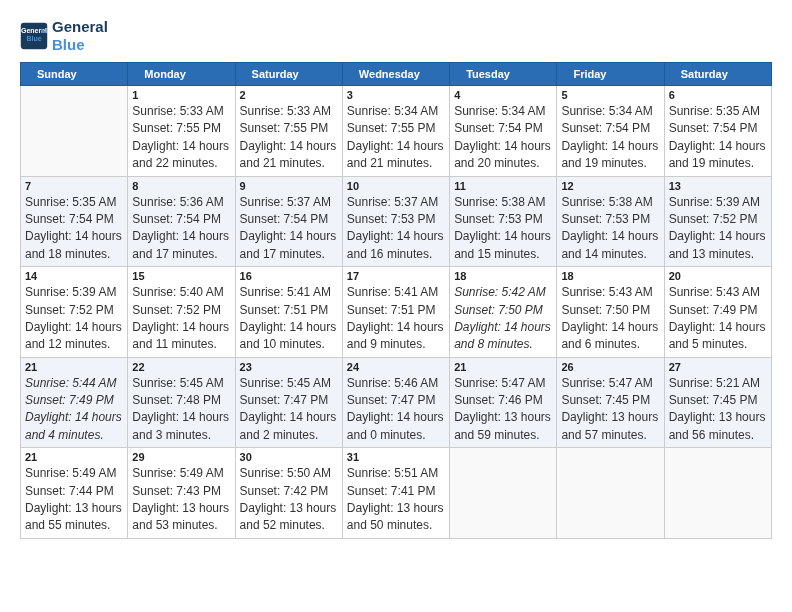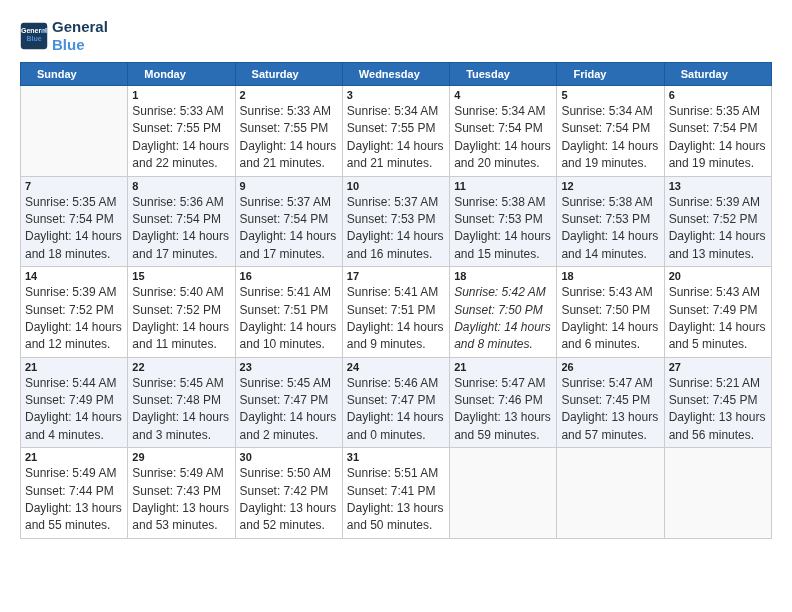--- a/index.html
+++ b/index.html
@@ -278,21 +278,21 @@
             <span class="day-num">20</span>
             <div class="day-info" style="white-space: pre-line;">Sunrise: 5:43 AM
 Sunset: 7:49 PM
 Daylight: 14 hours
 and 5 minutes.</div>
           </td>
         </tr>
         <tr>
           <td>
             <span class="day-num">21</span>
-            <div class="day-info" style="white-space: pre-line;">Sunrise: 5:44 AM
+            <div class="day-info" style="white-space: pre-line; font-style: italic;">Sunrise: 5:44 AM
 Sunset: 7:49 PM
 Daylight: 14 hours
 and 4 minutes.</div>
           </td>
           <td>
             <span class="day-num">22</span>
             <div class="day-info" style="white-space: pre-line;">Sunrise: 5:45 AM
 Sunset: 7:48 PM
 Daylight: 14 hours
 and 3 minutes.</div>

